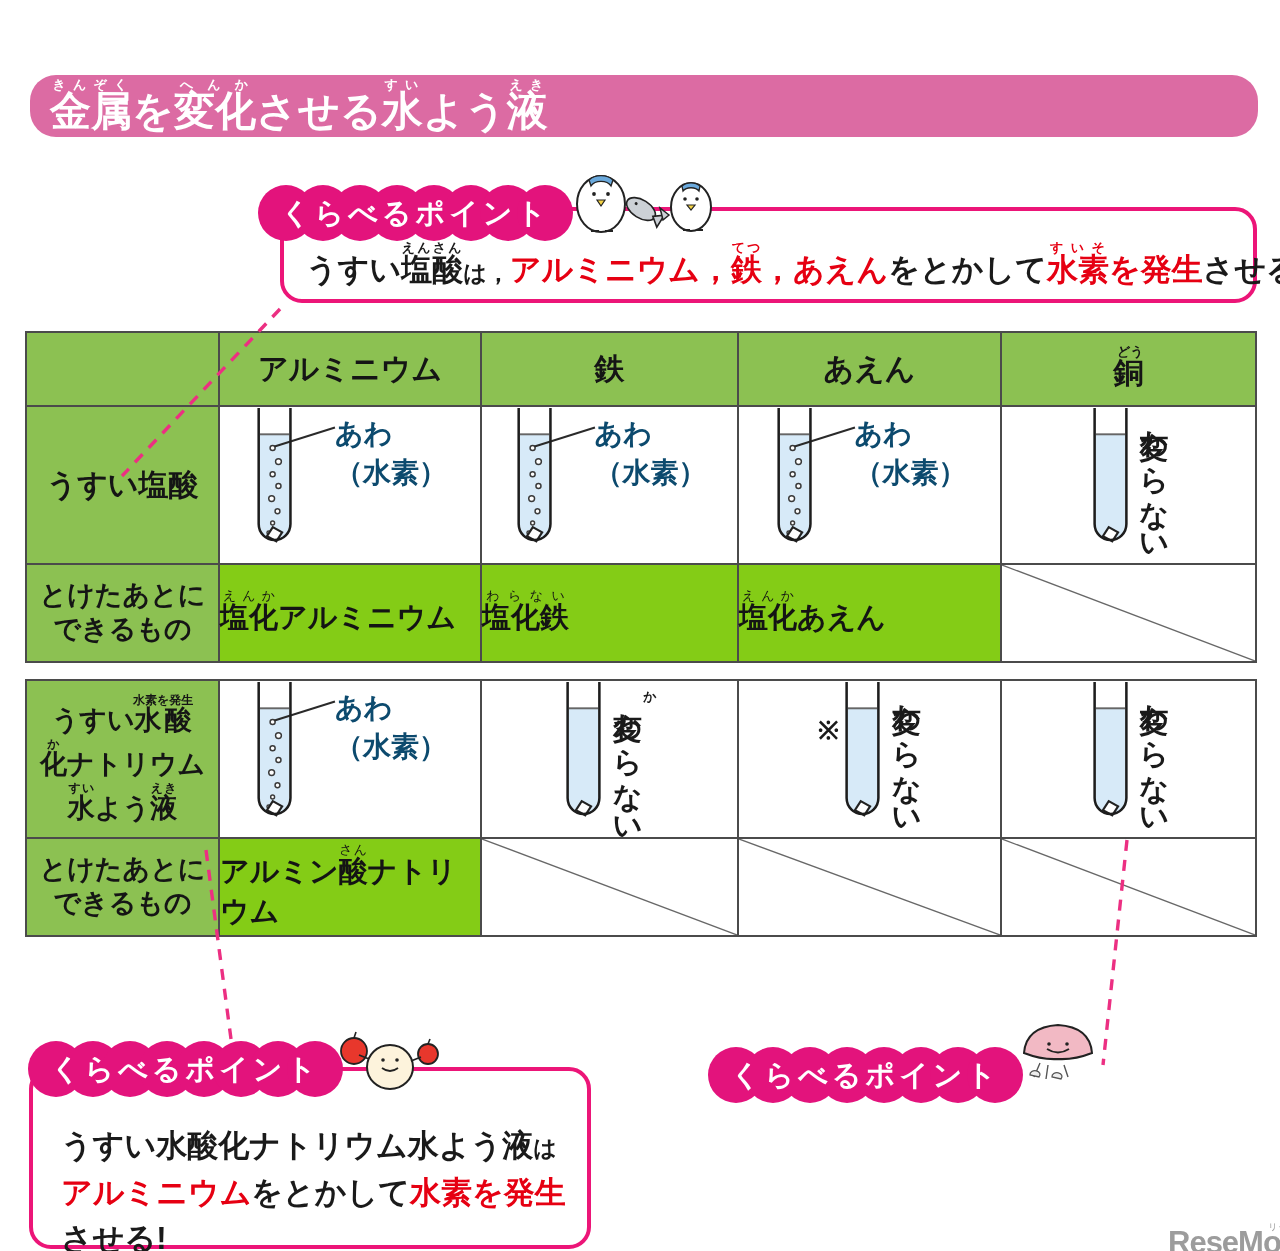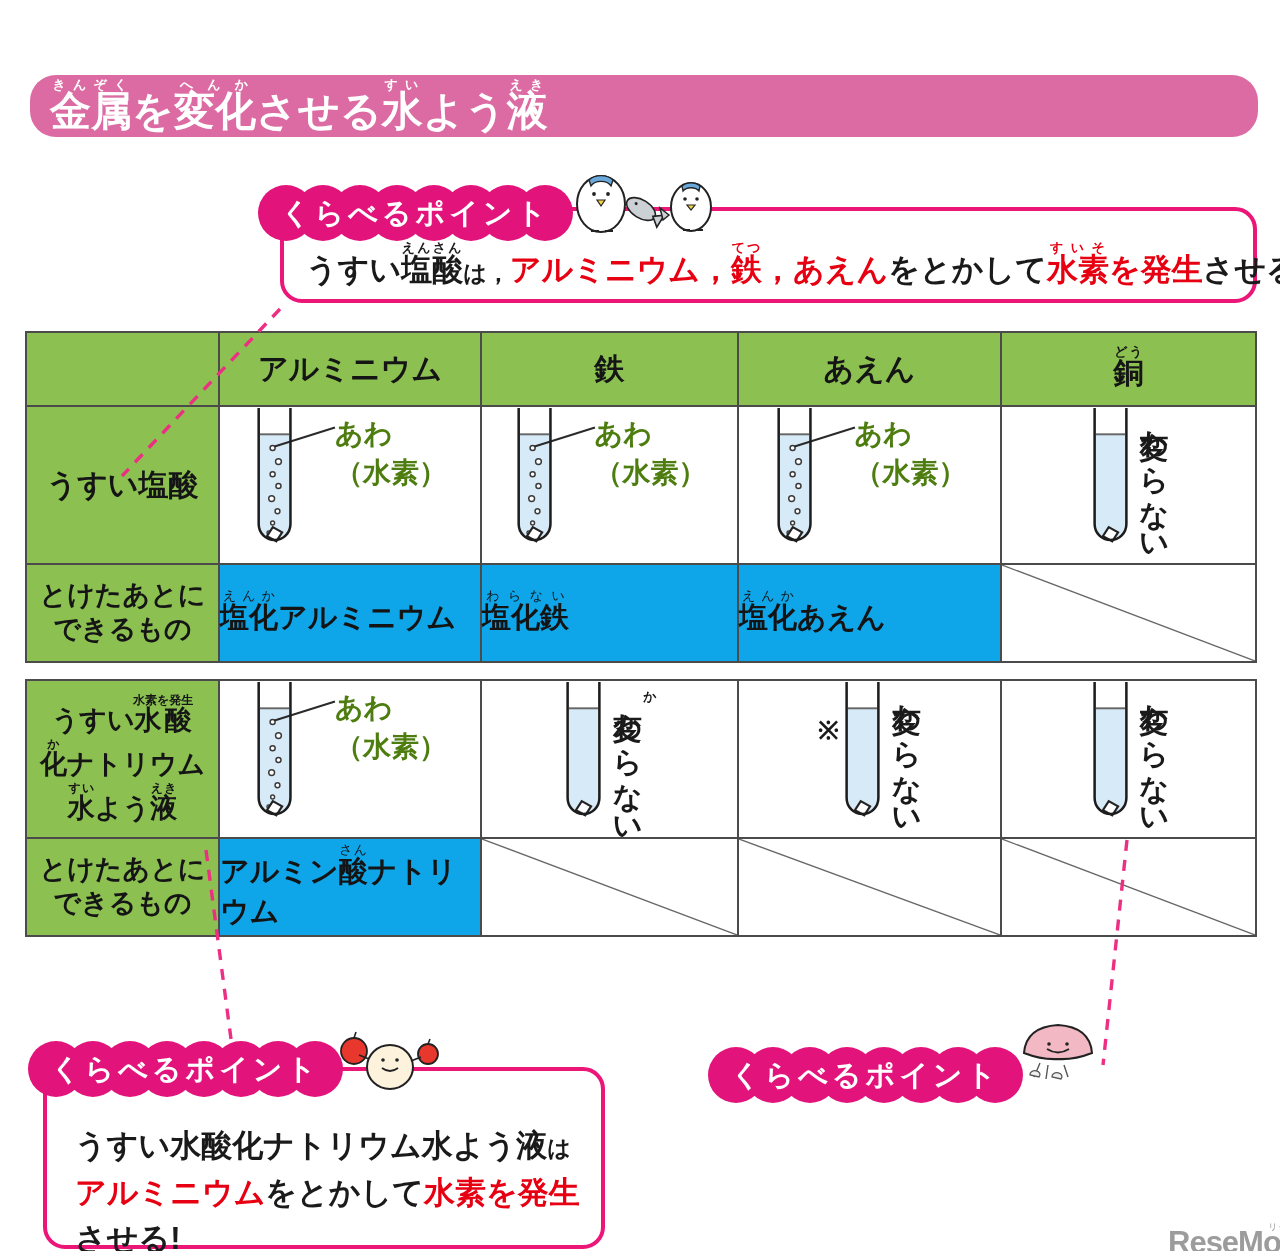--- a/index.html
+++ b/index.html
@@ -24,45 +24,45 @@
           padding:0 0 14px 22px;white-space:nowrap;}
   .tc-box .seg{font-size:31px;font-weight:700;color:#1a1a1a;line-height:1;}
   .tc-box .red{color:#e60012;}
   .tc-box .small{font-size:23px;}
   .tc-box rt{font-size:13px;font-weight:600;letter-spacing:1px;line-height:1;}
   
   table.mtable{position:absolute;border-collapse:collapse;table-layout:fixed;z-index:1;}
   .mtable th,.mtable td{border:2px solid #4b4b4b;padding:0;box-sizing:border-box;}
   .mtable .green{background:#8cc152;color:#151515;font-weight:700;text-align:center;vertical-align:middle;}
   .mtable th.colhead{font-size:30px;}
-  .mtable th.colhead rt{font-size:13px;font-weight:700;line-height:1;}
+  .mtable th.colhead rt{font-size:13px;font-weight:700;line-height:1;text-align:right;}
   .rowhead1{font-size:30px;}
   .rowhead2{font-size:27px;line-height:1.25;}
   .rowhead3{font-size:27px;line-height:1.1;}
   .rowhead3 .hl{display:block;margin:2px 0;}
   .rowhead3 rt,.rowhead2 rt{font-size:12px;font-weight:700;line-height:1;}
   .tube-cell{vertical-align:top;background:#fff;}
   .cellflex{display:flex;justify-content:center;align-items:flex-start;height:100%;padding-top:1px;box-sizing:border-box;}
   .tube-b{width:86px;height:152px;display:block;}
   .tube-p{width:43px;height:152px;display:block;}
-  .bubble-label{font-size:28px;font-weight:600;line-height:1.4;margin:6px 0 0 -4px;color:#4d7c0f;}
+  .bubble-label{font-size:28px;font-weight:600;line-height:1.4;margin:6px 0 0 -4px;color:#0c4a6e;}
   .vtext{writing-mode:vertical-rl;text-orientation:upright;font-size:29px;font-weight:600;line-height:1;
          letter-spacing:2px;height:154px;margin-left:8px;color:#1a1a1a;}
   .vtext rt{font-size:13px;font-weight:600;line-height:1;}
   .asterisk{font-size:25px;font-weight:600;margin:30px 2px 0 0;color:#1a1a1a;}
   .mincho{font-family:Liberation Serif, serif;font-size:29px;font-weight:600;vertical-align:middle;
-          text-align:left;padding-left:28px;color:#141414;background:#0ea5e9;}
+          text-align:left;padding-left:28px;color:#141414;background:#84cc16;}
   .mincho rt{font-size:13px;font-weight:500;line-height:1;}
   td.diag{position:relative;background:#fff;}
   .diag-svg{position:absolute;inset:0;width:100%;height:100%;}
   
   .note{position:absolute;left:733px;top:940px;font-size:25px;font-weight:700;line-height:1.3;color:#1a1a1a;}
   .note .nl2{padding-left:26px;}
   
-  .bl-box{left:43px;top:1048px;width:562px;height:182px;padding:52px 0 0 28px;}
+  .bl-box{left:29px;top:1048px;width:562px;height:182px;padding:52px 0 0 28px;}
   .bl-box .l{font-size:31px;font-weight:700;line-height:1.5;white-space:nowrap;}
   .bl-box .suffix{font-size:23px;}
   .bl-box .red{color:#e60012;}
   .br-box{left:705px;top:1048px;width:551px;height:102px;display:flex;align-items:flex-end;
           padding:0 0 18px 22px;box-sizing:border-box;}
   .br-box .l{font-size:29px;font-weight:700;white-space:nowrap;}
   
   .chara{position:absolute;z-index:7;}
   .overlay{position:absolute;inset:0;width:1280px;height:1251px;pointer-events:none;z-index:5;}
   .logo{position:absolute;left:1168px;top:1206px;color:#9c9c9c;}

